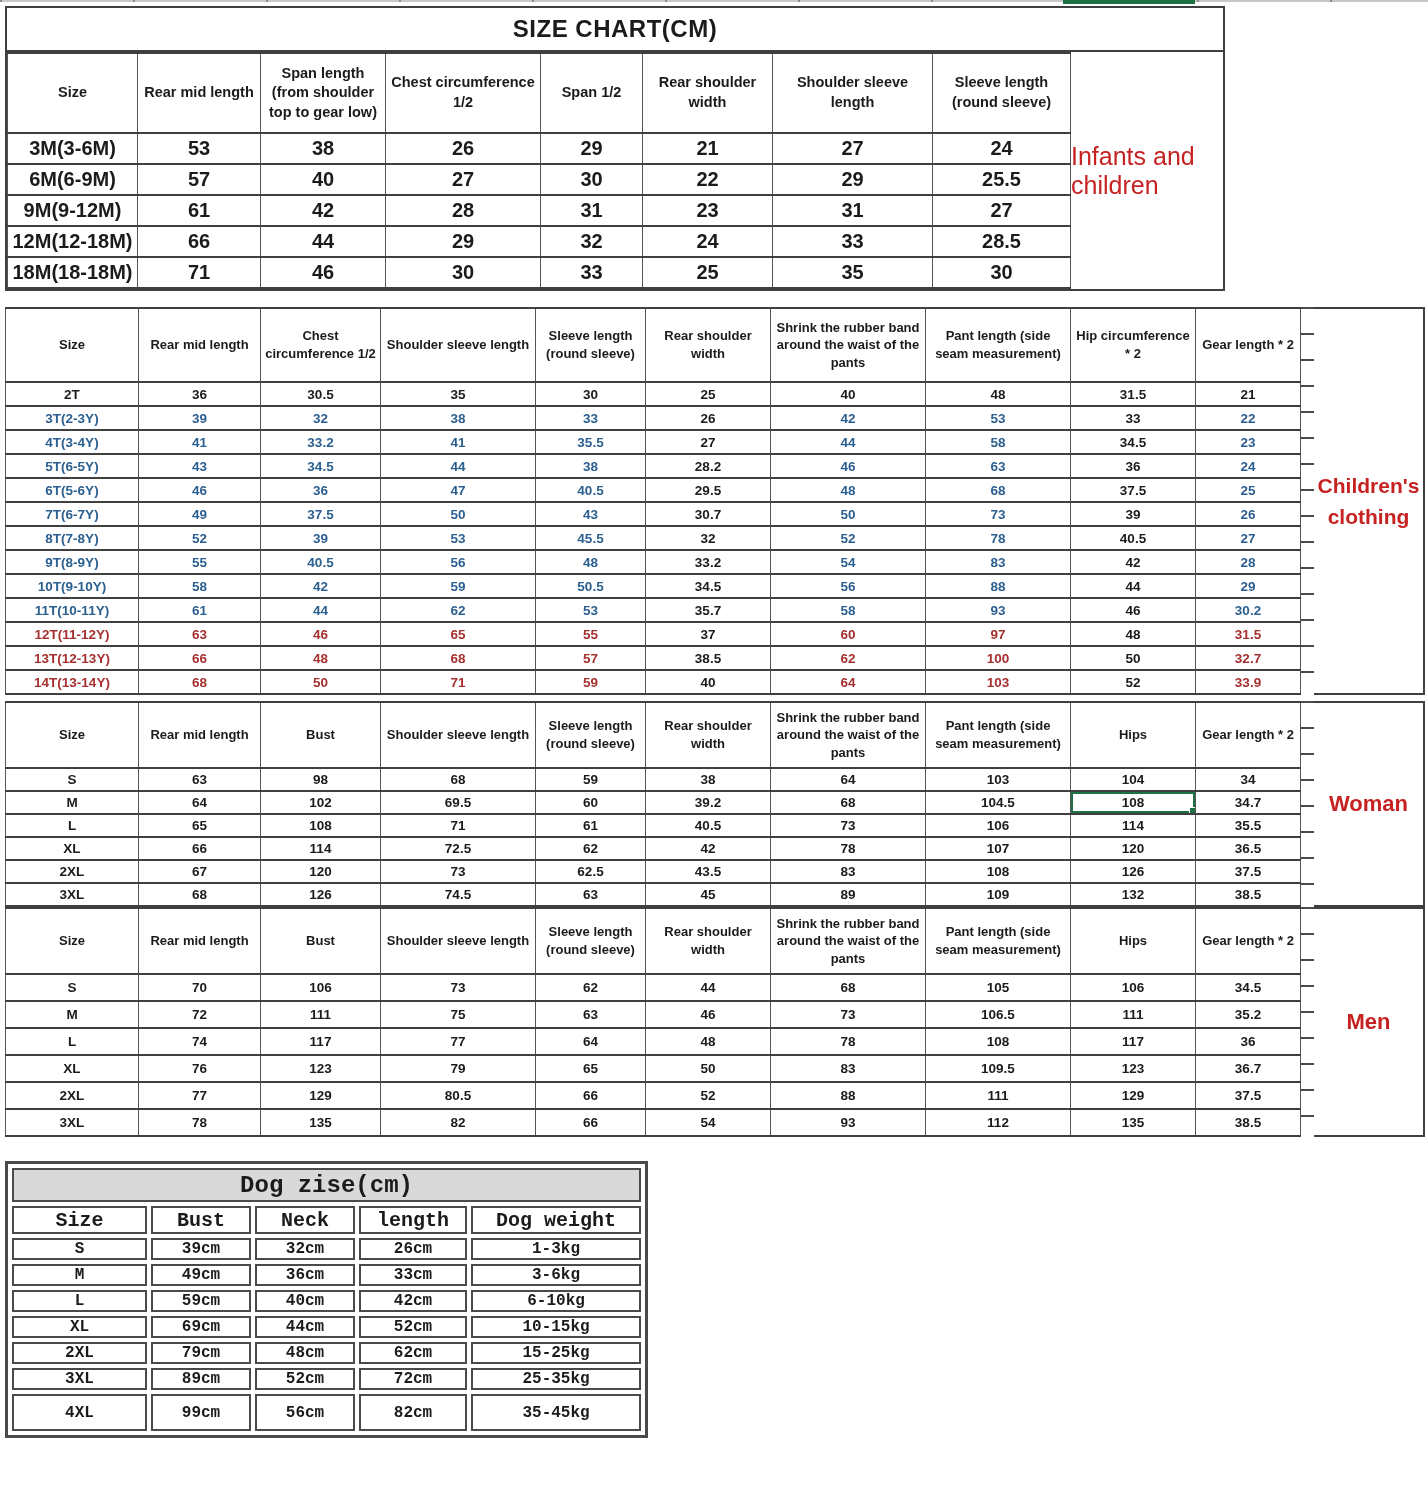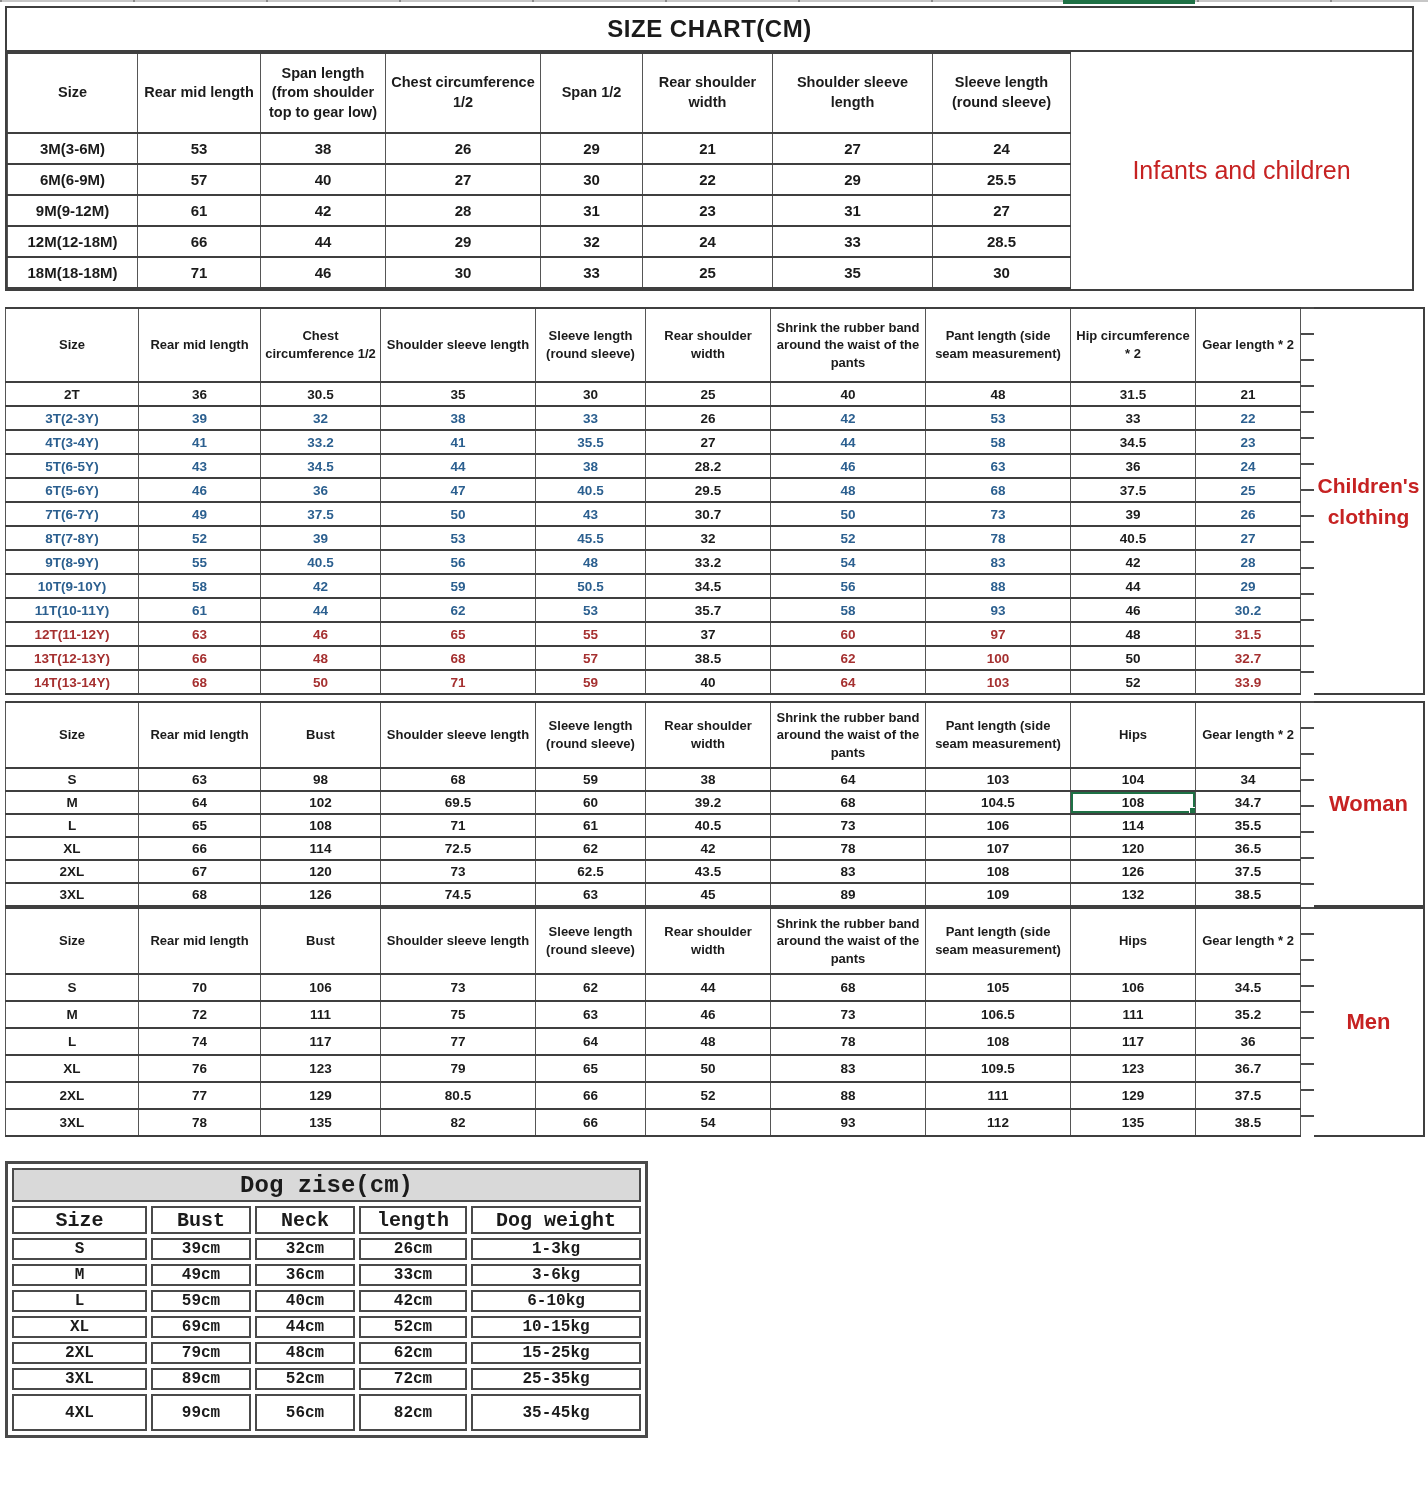--- a/index.html
+++ b/index.html
@@ -25,28 +25,28 @@
   table.grid th,table.grid td{
     border:1px solid #565656;
     border-top:2px solid var(--bc);
     border-bottom:2px solid var(--bc);
     text-align:center;vertical-align:middle;
     font-weight:bold;padding:0 2px;overflow:hidden;
   }
   table.grid th{font-size:13.5px;line-height:1.35;}
 
   
-  .block1{width:1409px;border:2px solid var(--bc);}
+  .block1{width:1220px;border:2px solid var(--bc);}
   .chart-title{height:44px;border-bottom:2px solid var(--bc);
     display:flex;align-items:center;justify-content:center;
     font-size:24px;font-weight:bold;letter-spacing:.5px;}
   .b1-row{display:flex;align-items:stretch;}
   table.t1{width:1063px;}
   table.t1 th{height:80px;font-size:14.5px;}
-  table.t1 td{height:31px;font-size:15px;}
+  table.t1 td{height:31px;font-size:20px;}
   .b1-label{flex:1;display:flex;align-items:center;justify-content:center;
     color:var(--red);font-size:25px;font-weight:normal;}
 
   
   .flexrow{display:flex;align-items:stretch;width:1420px;}
   table.t2{width:1295px;}
   table.t2 th{height:74px;font-size:13px;}
   table.t2 td{height:24px;font-size:13.5px;}
   table.t3{width:1295px;}
   table.t3 th{height:66px;font-size:13px;}

